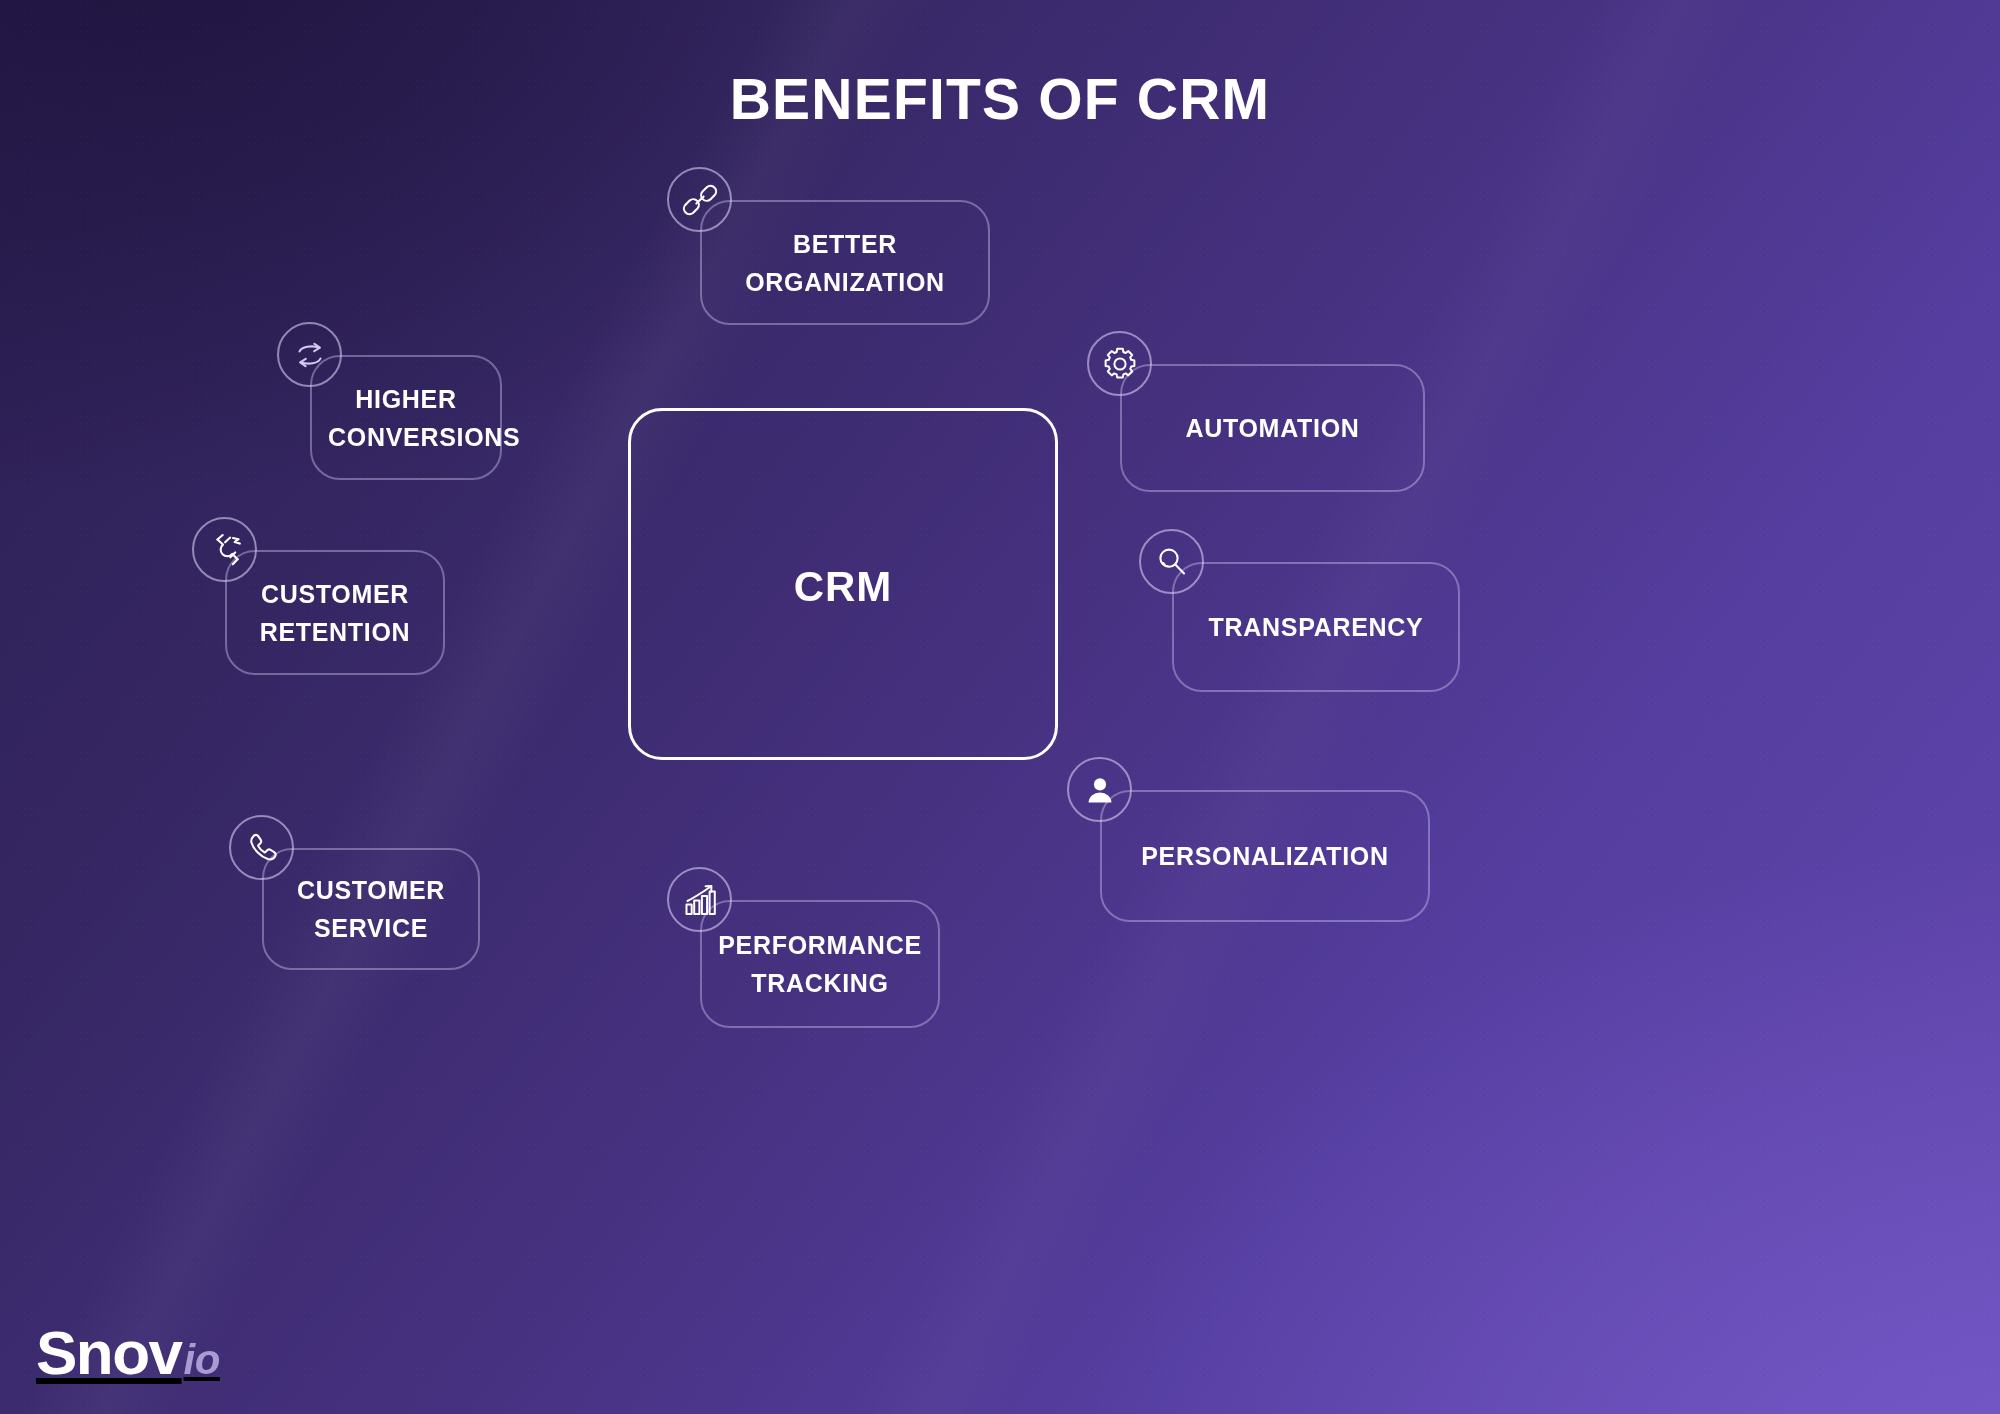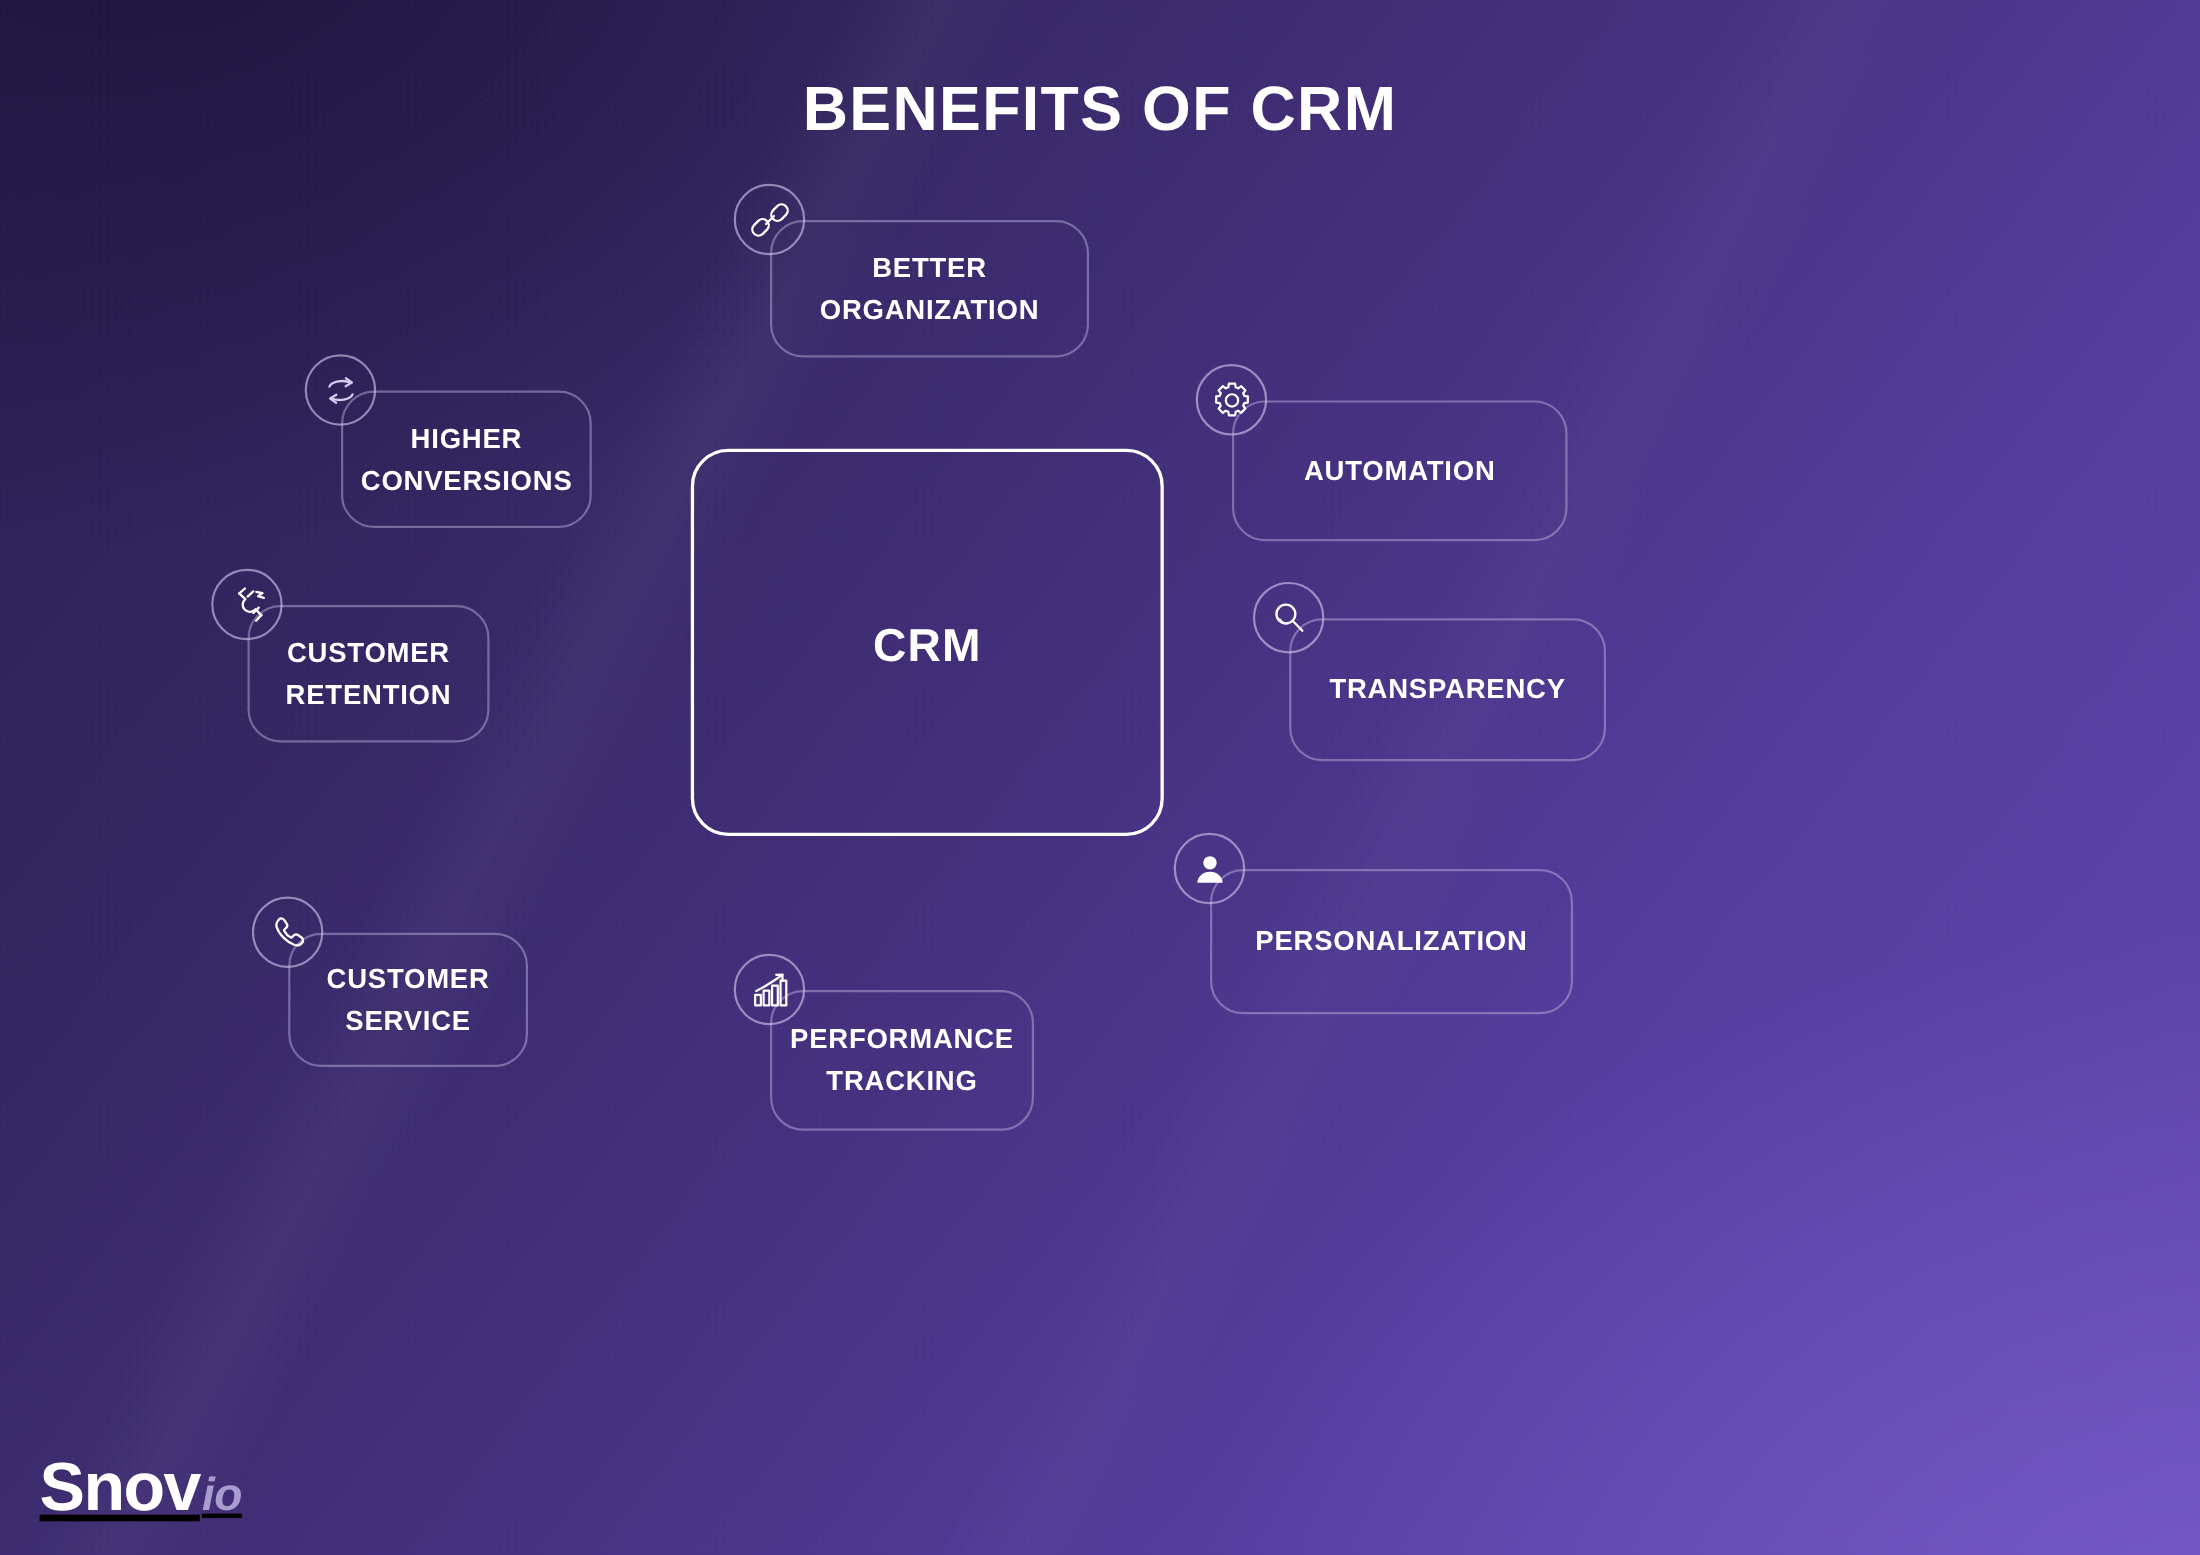--- a/index.html
+++ b/index.html
@@ -145,21 +145,21 @@
         <path d="M17.5 28.5 L13.2 32.8 a5.6 5.6 0 0 1 -7.9 -7.9 L9.6 20.6 a5.6 5.6 0 0 1 7.9 7.9 Z"></path>
         <path d="M16.4 23.6 L23.6 16.4"></path>
       </svg>
     </div>
     <div class="benefit-label two-line">
       <span>BETTER</span><br>
       <span>ORGANIZATION</span>
     </div>
   </div>
 
-  <div class="benefit" style="left:310px; top:355px; width:228px; height:125px;">
+  <div class="benefit" style="left:310px; top:355px; width:192px; height:125px;">
     <div class="benefit-box"></div>
     <div class="icon-bubble">
       <svg width="40" height="40" viewBox="0 0 40 40" fill="none" stroke="#d3cbef" stroke-width="2.1" stroke-linecap="round" stroke-linejoin="round">
         <path d="M9.5 16.5 a12 6.3 0 0 1 19.5 -3.6"></path>
         <path d="M24.4 8.9 L29.9 12.7 L24.2 16.1"></path>
         <path d="M30.5 23.5 a12 6.3 0 0 1 -19.5 3.6"></path>
         <path d="M15.6 31.1 L10.1 27.3 L15.8 23.9"></path>
       </svg>
     </div>
     <div class="benefit-label two-line">

